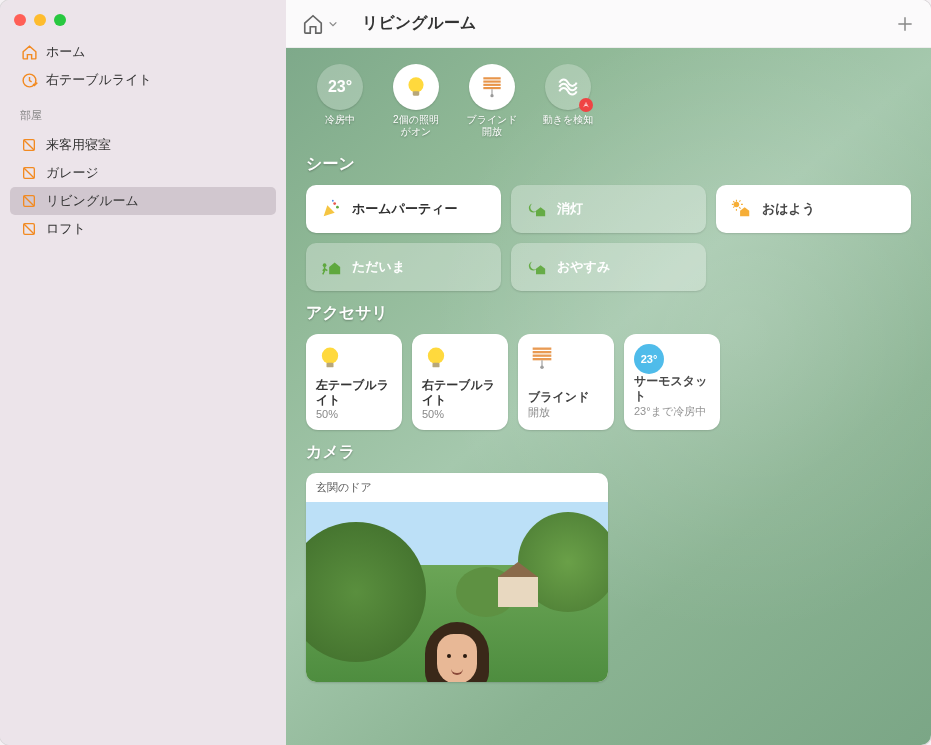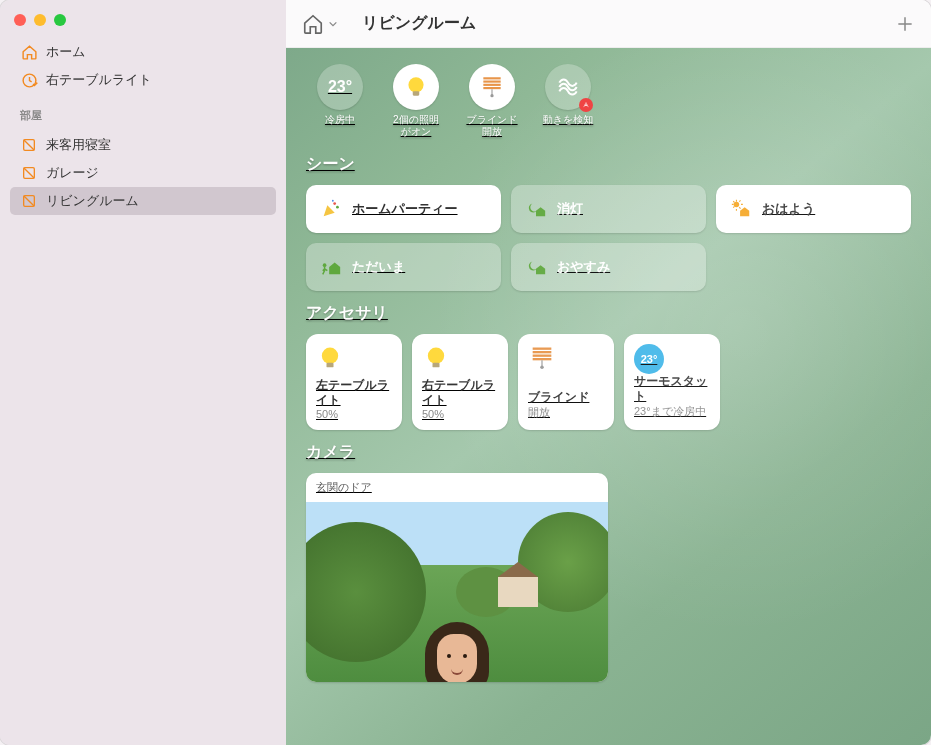--- a/index.html
+++ b/index.html
@@ -7,29 +7,29 @@
 .window { width: 931px; height: 745px; background: #f0ebef; border-radius: 10px; overflow: hidden; display: flex; box-shadow: 0 0 0 1px rgba(0,0,0,0.1); }
 .traffic-lights { display: flex; gap: 8px; padding: 14px 14px 8px; }
 .tl { width: 12px; height: 12px; border-radius: 50%; }
 .tl.red { background: #ff5f57; }
 .tl.yellow { background: #febc2e; }
 .tl.green { background: #28c840; }
 .sidebar { width: 294px; background: #ece4ea; display: flex; flex-direction: column; font-size: 13px; }
 .sb-list { padding: 4px 10px; }
 .sb-item { display: flex; align-items: center; gap: 8px; padding: 5px 10px; border-radius: 5px; color: #333; cursor: default; }
 .sb-item.selected { background: #d1c7cf; }
-.sb-header { color: #888; font-size: 11px; padding: 10px 10px 4px 20px; font-weight: 700; }
+.sb-header { color: #888; font-size: 11px; padding: 10px 10px 4px 20px; font-weight: 400; }
 .sb-icon { width: 18px; height: 18px; display: flex; align-items: center; justify-content: center; color: #f28a21; flex-shrink: 0; }
 .main { flex: 1; display: flex; flex-direction: column; background: #fff; }
 .toolbar { height: 48px; display: flex; align-items: center; padding: 0 16px; border-bottom: 1px solid rgba(0,0,0,0.05); background: #fbfafb; }
 .tb-home { display: flex; align-items: center; gap: 4px; color: #666; }
 .tb-title { font-size: 16px; font-weight: 600; margin-left: 24px; color: #333; }
 .tb-spacer { flex: 1; }
 .tb-add { color: #888; font-size: 20px; }
-.content { flex: 1; background: linear-gradient(140deg, #7ea98a 0%, #8fb896 20%, #a5c8ad 45%, #8ab392 70%, #7ba686 100%); padding: 16px 20px; overflow-y: auto; position: relative; text-decoration: underline; }
+.content { flex: 1; background: linear-gradient(140deg, #7ea98a 0%, #8fb896 20%, #a5c8ad 45%, #8ab392 70%, #7ba686 100%); padding: 16px 20px; overflow-y: auto; position: relative; }
 .content::before { content: ""; position: absolute; inset: 0; background: radial-gradient(circle at 70% 40%, rgba(255,255,255,0.15), transparent 50%); pointer-events: none; }
 .status-row { display: flex; gap: 8px; margin-bottom: 16px; }
 .status-tile { display: flex; flex-direction: column; align-items: center; width: 68px; }
 .status-circle { width: 46px; height: 46px; border-radius: 50%; background: #fff; display: flex; align-items: center; justify-content: center; font-weight: 600; color: #444; position: relative; box-shadow: 0 1px 2px rgba(0,0,0,0.15); }
 .status-circle.translucent { background: rgba(255,255,255,0.25); color: #fff; }
 .status-circle .badge { position: absolute; bottom: -2px; right: -2px; width: 14px; height: 14px; border-radius: 50%; display: flex; align-items: center; justify-content: center; font-size: 9px; }
 .badge.red { background: #ef4444; color: #fff; }
 .status-label { font-size: 10px; color: #fff; text-align: center; margin-top: 4px; line-height: 1.2; text-shadow: 0 1px 2px rgba(0,0,0,0.3); white-space: pre-line; }
 .section-title { font-size: 16px; font-weight: 700; color: #fff; margin: 12px 0 10px; text-shadow: 0 1px 2px rgba(0,0,0,0.3); }
 .scene-grid { display: grid; grid-template-columns: repeat(3, 195px); gap: 10px; }
@@ -109,20 +109,29 @@
         </div>
         <div class="sb-item selected">
           <span class="sb-icon">
             <svg width="16" height="16" viewBox="0 0 24 24" fill="none" stroke="#f28a21" stroke-width="2">
               <rect x="4" y="4" width="16" height="16" rx="2"></rect>
               <path d="M4 4l16 16"></path>
             </svg>
           </span>
           <span>リビングルーム</span>
         </div>
+        <div class="sb-item">
+          <span class="sb-icon">
+            <svg width="16" height="16" viewBox="0 0 24 24" fill="none" stroke="#f28a21" stroke-width="2">
+              <rect x="4" y="4" width="16" height="16" rx="2"></rect>
+              <path d="M4 4l16 16"></path>
+            </svg>
+          </span>
+          <span>ロフト</span>
+        </div>
       </div>
   </div>
 
   <div class="main">
     <div class="toolbar">
       <div class="tb-home">
         <span>
           <svg width="22" height="22" viewBox="0 0 24 24" fill="none" stroke="#666" stroke-width="1.8">
               <path d="M3 11l9-8 9 8v10a1 1 0 01-1 1h-5v-7h-6v7H4a1 1 0 01-1-1V11z"></path>
             </svg>

